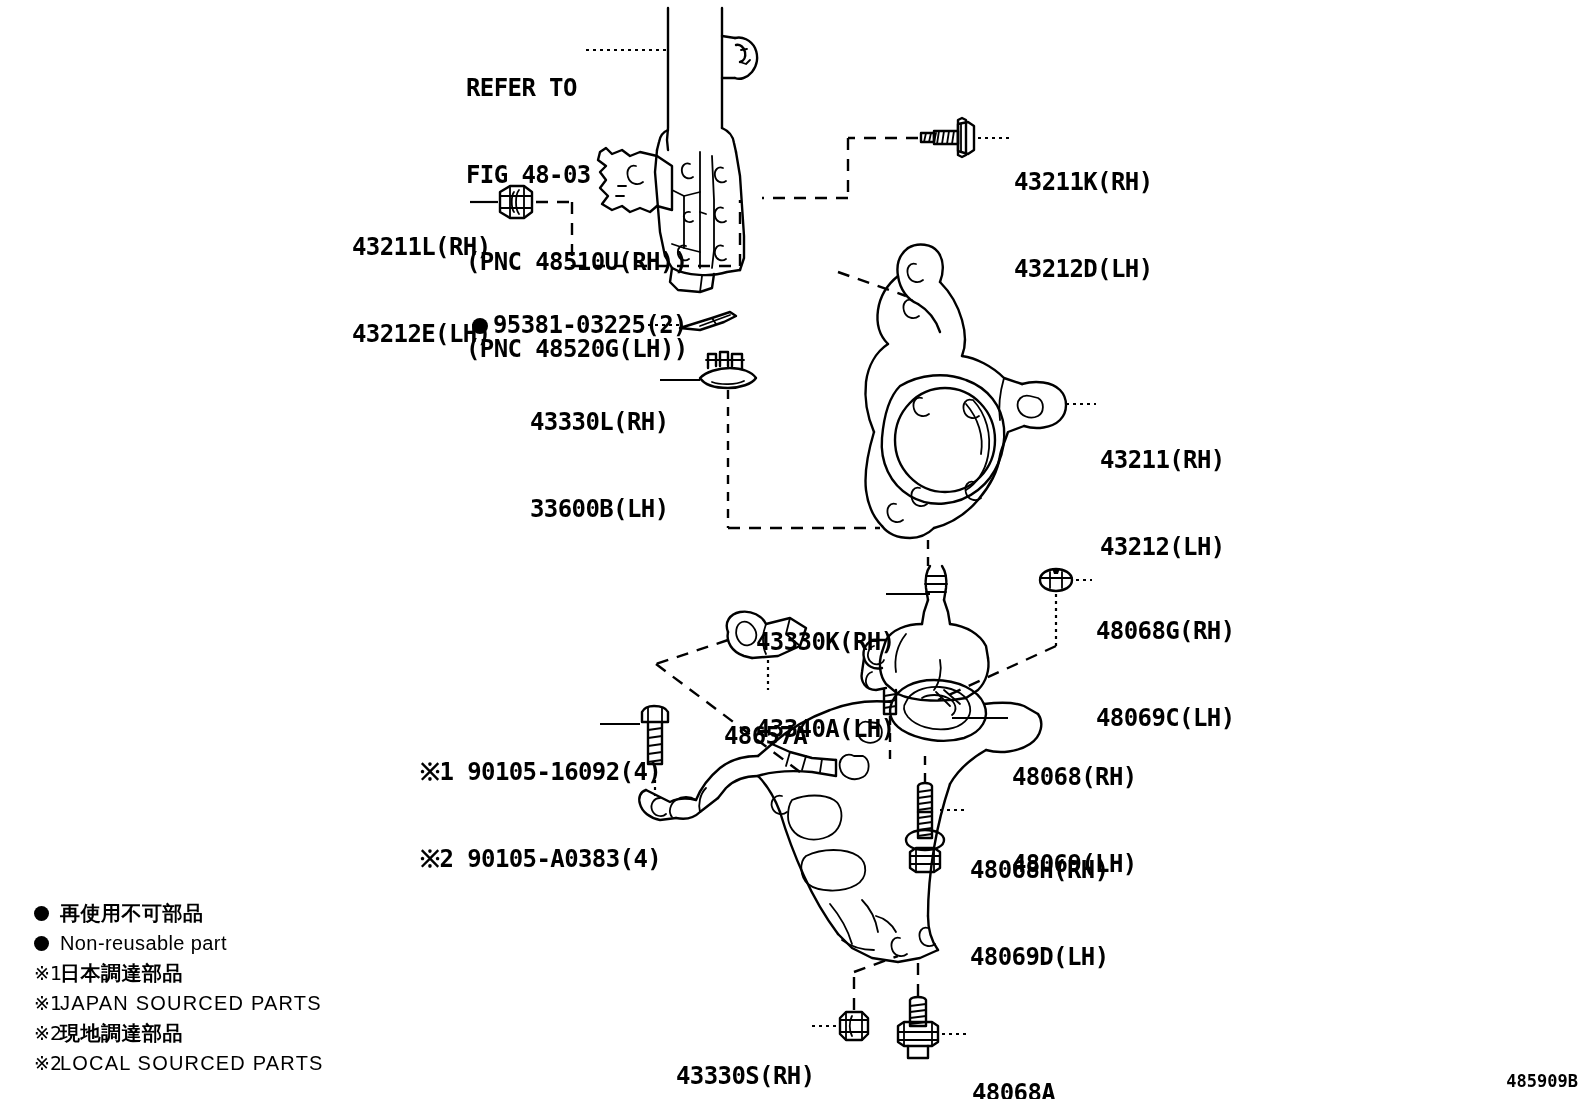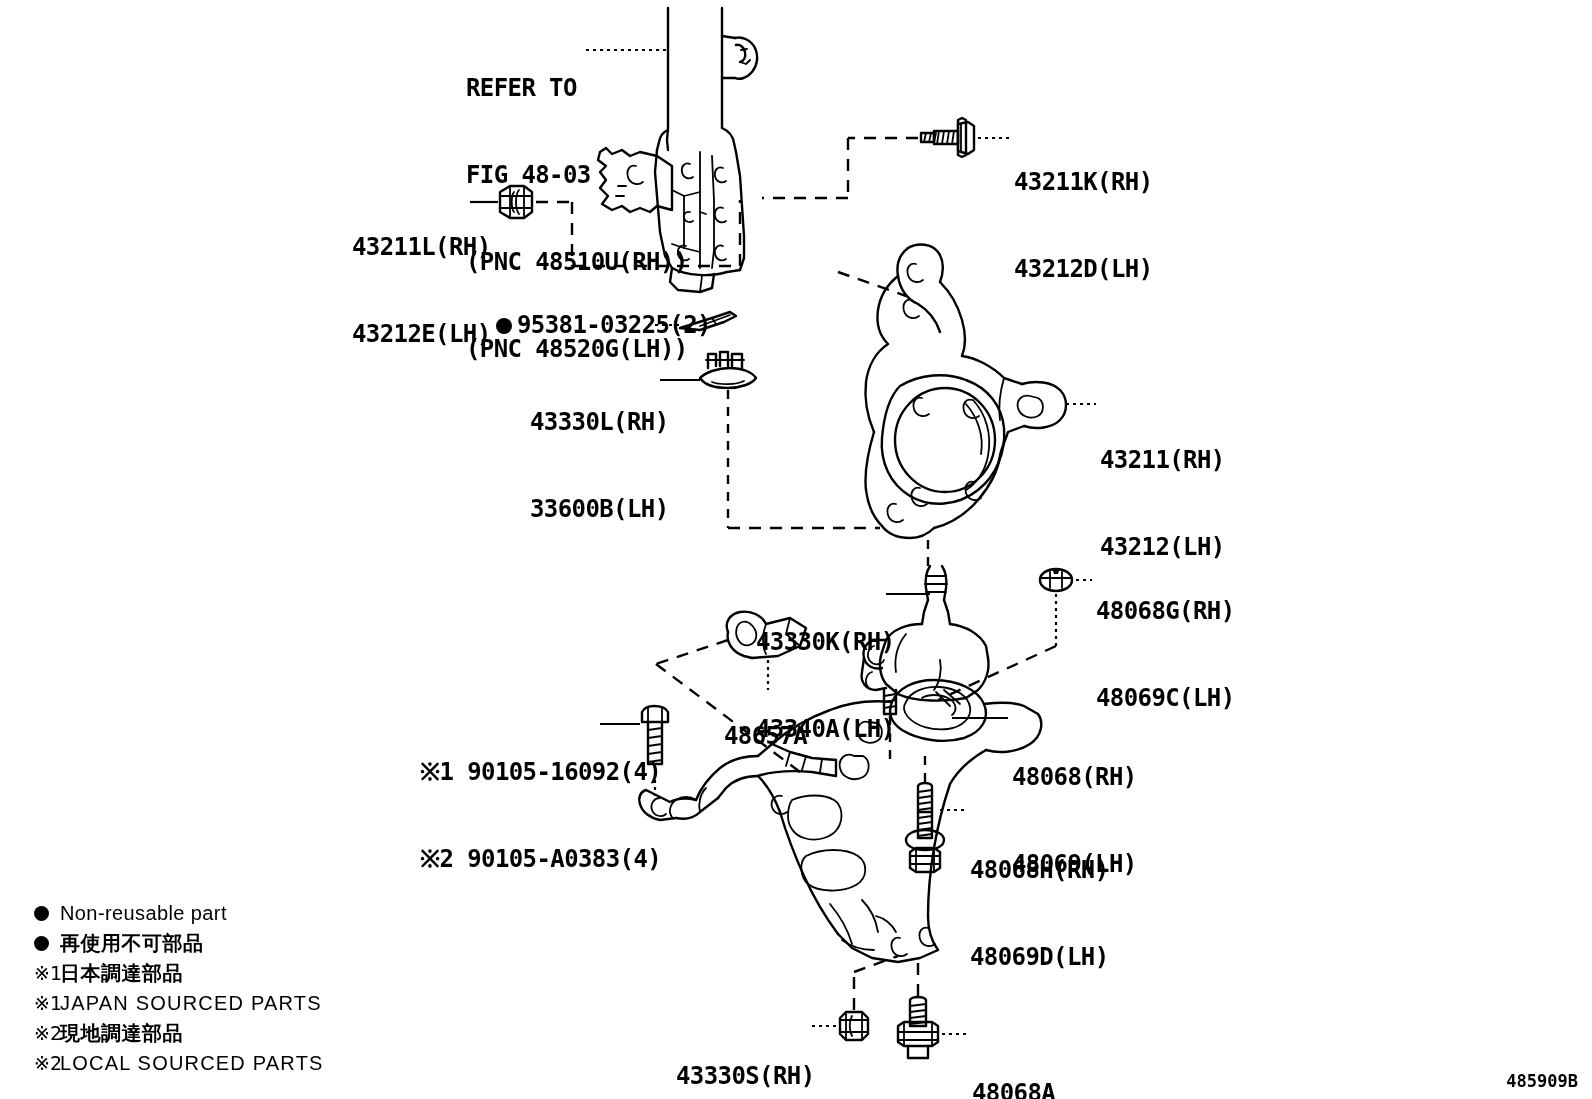--- a/index.html
+++ b/index.html
@@ -414,41 +414,41 @@
   <div class="lbl" style="left:1014px; top:110px;">
     <span class="row">43211K(RH)</span>
     <span class="row">43212D(LH)</span>
   </div>
 
   <div class="lbl right" style="left:352px; top:175px; width:118px;">
     <span class="row">43211L(RH)</span>
     <span class="row">43212E(LH)</span>
   </div>
 
-  <div class="lbl" style="left:496px; top:311px; display:flex; align-items:center;">
+  <div class="lbl" style="left:472px; top:311px; display:flex; align-items:center;">
     <span style="display:inline-block;width:16px;height:16px;border-radius:50%;background:#000;margin-right:5px;"></span>
     <span>95381-03225(2)</span>
   </div>
 
   <div class="lbl right" style="left:530px; top:350px; width:128px;">
     <span class="row">43330L(RH)</span>
     <span class="row">33600B(LH)</span>
   </div>
 
   <div class="lbl" style="left:1100px; top:388px;">
     <span class="row">43211(RH)</span>
     <span class="row">43212(LH)</span>
   </div>
 
   <div class="lbl right" style="left:756px; top:570px; width:130px;">
     <span class="row">43330K(RH)</span>
     <span class="row">43340A(LH)</span>
   </div>
 
-  <div class="lbl" style="left:1096px; top:539px;">
+  <div class="lbl" style="left:1096px; top:559px;">
     <span class="row">48068G(RH)</span>
     <span class="row">48069C(LH)</span>
   </div>
 
   <div class="lbl" style="left:724px; top:664px;">
     <span class="row">48657A</span>
   </div>
 
   <div class="lbl" style="left:420px; top:700px;">
     <span class="row">※1 90105-16092(4)</span>
@@ -470,25 +470,25 @@
     
   </div>
 
   <div class="lbl" style="left:972px; top:1021px;">
     <span class="row">48068A</span>
   </div>
 
   <div id="legend">
     <div class="leg-line">
       <span class="leg-bullet"></span>
-      <span class="leg-en">Non-reusable part</span>
+      <span class="leg-jp">再使用不可部品</span>
     </div>
     <div class="leg-line">
       <span class="leg-bullet"></span>
-      <span class="leg-jp">再使用不可部品</span>
+      <span class="leg-en">Non-reusable part</span>
     </div>
     <div class="leg-line">
       <span class="leg-mark">※1</span>
       <span class="leg-jp">日本調達部品</span>
     </div>
     <div class="leg-line">
       <span class="leg-mark">※1</span>
       <span class="leg-en mono-ish">JAPAN SOURCED PARTS</span>
     </div>
     <div class="leg-line">

